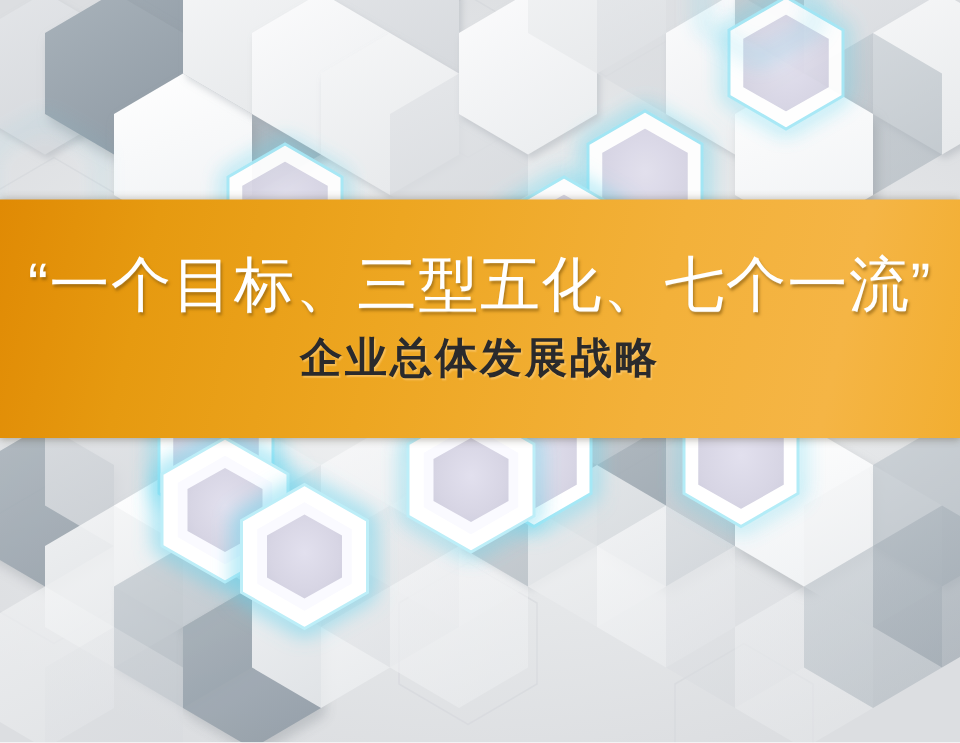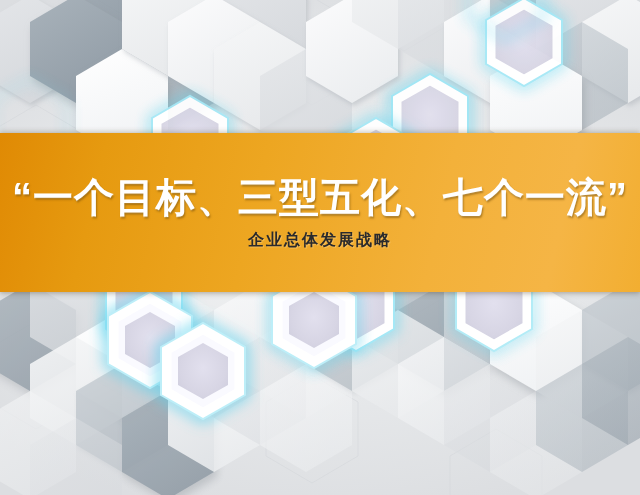--- a/index.html
+++ b/index.html
@@ -49,31 +49,31 @@
     position: absolute;
     inset: 0;
     display: flex;
     flex-direction: column;
     align-items: center;
     justify-content: center;
   }
   .banner-title {
     font-size: 40px;
     line-height: 1.08;
-    font-weight: bold;
+    font-weight: normal;
     color: #ffffff;
     letter-spacing: 1px;
     white-space: nowrap;
     text-shadow:
       1px 2px 2px rgba(120,80,10,0.55),
       0 1px 0 rgba(255,255,255,0.25);
     margin: 0 0 4px 0;
   }
   .banner-subtitle {
-    font-size: 16px;
+    font-size: 28px;
     line-height: 1.2;
     font-weight: bold;
     color: #2a2a2c;
     letter-spacing: 2px;
     white-space: nowrap;
     text-shadow: 1px 1px 1px rgba(255,210,130,0.55);
     margin: 6px 0 0 0;
   }
 </style>
 </head>

